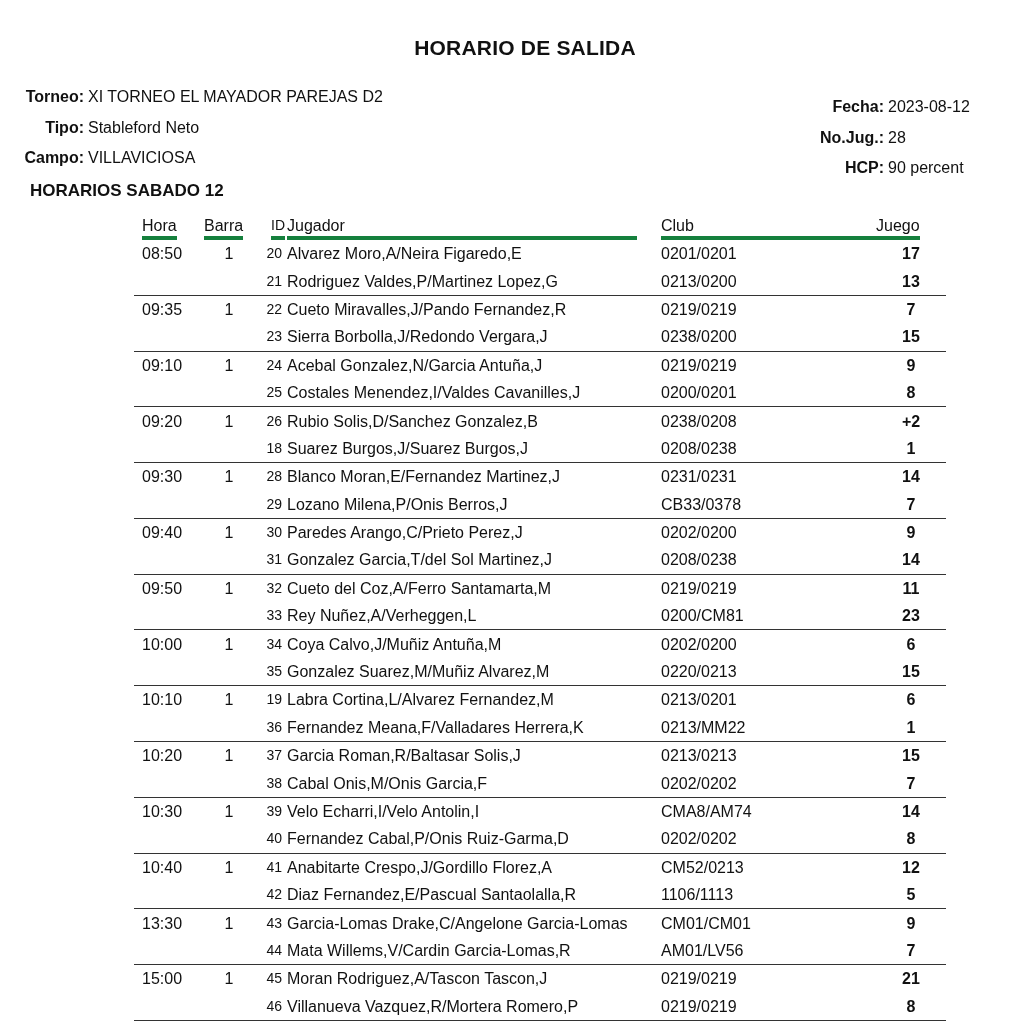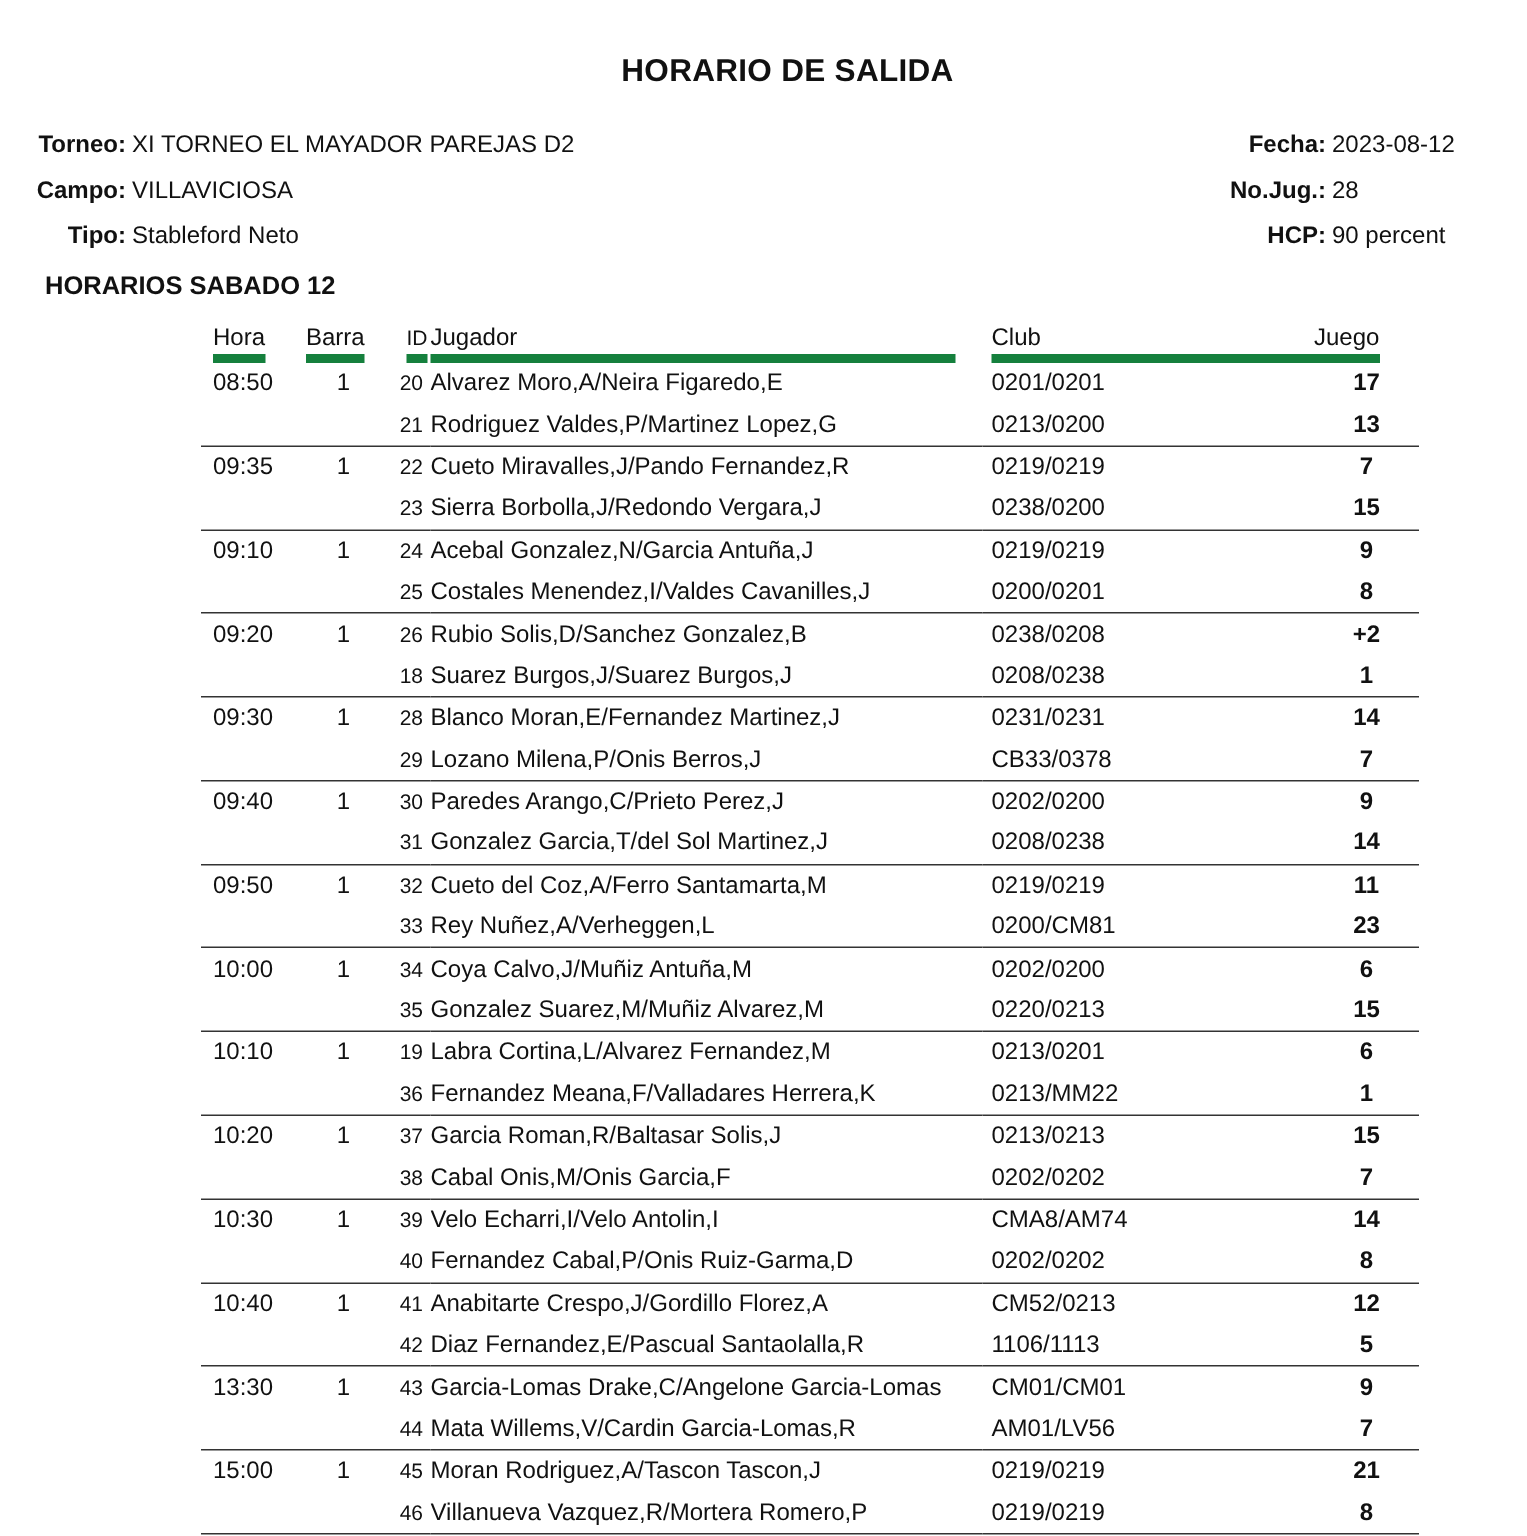--- a/index.html
+++ b/index.html
@@ -5,38 +5,38 @@
   html, body { margin: 0; padding: 0; background: #ffffff; }
   body {
     width: 1018px; height: 1024px; position: relative; overflow: hidden;
     font-family: "Liberation Sans", sans-serif; color: #111;
   }
   .title {
     position: absolute; left: 0; width: 1050px; top: 36px;
     text-align: center; font-weight: bold; font-size: 21px; letter-spacing: 0.2px;
   }
   .meta-left { position: absolute; left: 0; top: 86px; width: 480px; }
-  .meta-right { position: absolute; left: 700px; top: 86px; width: 282px; }
+  .meta-right { position: absolute; left: 700px; top: 96px; width: 282px; }
   .meta-row { height: 30.5px; line-height: 22px; font-size: 16px; white-space: nowrap; }
   .meta-left .lbl { display: inline-block; width: 84px; text-align: right; font-weight: bold; }
   .meta-right .lbl { display: inline-block; width: 184px; text-align: right; font-weight: bold; }
   .meta-row .val { margin-left: 4px; }
   .section-title {
     position: absolute; left: 30px; top: 181px; font-weight: bold; font-size: 17px;
   }
   table.sched {
     position: absolute; left: 134px; top: 214px; border-collapse: collapse;
     font-size: 16px;
   }
   table.sched th {
     font-weight: normal; text-align: left; padding: 0; height: 23px; line-height: 22px;
     vertical-align: bottom;
   }
   table.sched th span.u {
-    display: inline-block; border-bottom: 6px solid #15803d; line-height: 21px;
+    display: inline-block; border-bottom: 4px solid #15803d; line-height: 21px;
   }
   table.sched td { padding: 0; height: 27.4px; line-height: 27px; white-space: nowrap; overflow: hidden; }
   .c-hora { width: 62px; padding-left: 8px !important; }
   .c-barra { width: 50px; text-align: center; }
   .c-id { width: 28px; text-align: right; font-size: 14px; padding-right: 5px !important; }
   .c-jug { width: 368px; max-width: 368px; }
   .c-club { width: 200px; padding-left: 6px !important; }
   .c-juego { width: 70px; text-align: center; font-weight: bold; }
   tr.grp-start td { border-top: 1.5px solid #333; }
   tr.first td { border-top: none; }
@@ -51,24 +51,24 @@
 </head>
 <body>
 
 <div class="title">HORARIO DE SALIDA</div>
 
 <div class="meta-left">
   <div class="meta-row">
     <span class="lbl">Torneo:</span><span class="val">XI TORNEO EL MAYADOR PAREJAS D2</span>
   </div>
   <div class="meta-row">
+    <span class="lbl">Tipo:</span><span class="val">Stableford Neto</span>
+  </div>
+  <div class="meta-row">
     <span class="lbl">Campo:</span><span class="val">VILLAVICIOSA</span>
-  </div>
-  <div class="meta-row">
-    <span class="lbl">Tipo:</span><span class="val">Stableford Neto</span>
   </div>
 </div>
 
 <div class="meta-right">
   <div class="meta-row">
     <span class="lbl">Fecha:</span><span class="val">2023-08-12</span>
   </div>
   <div class="meta-row">
     <span class="lbl">No.Jug.:</span><span class="val">28</span>
   </div>

